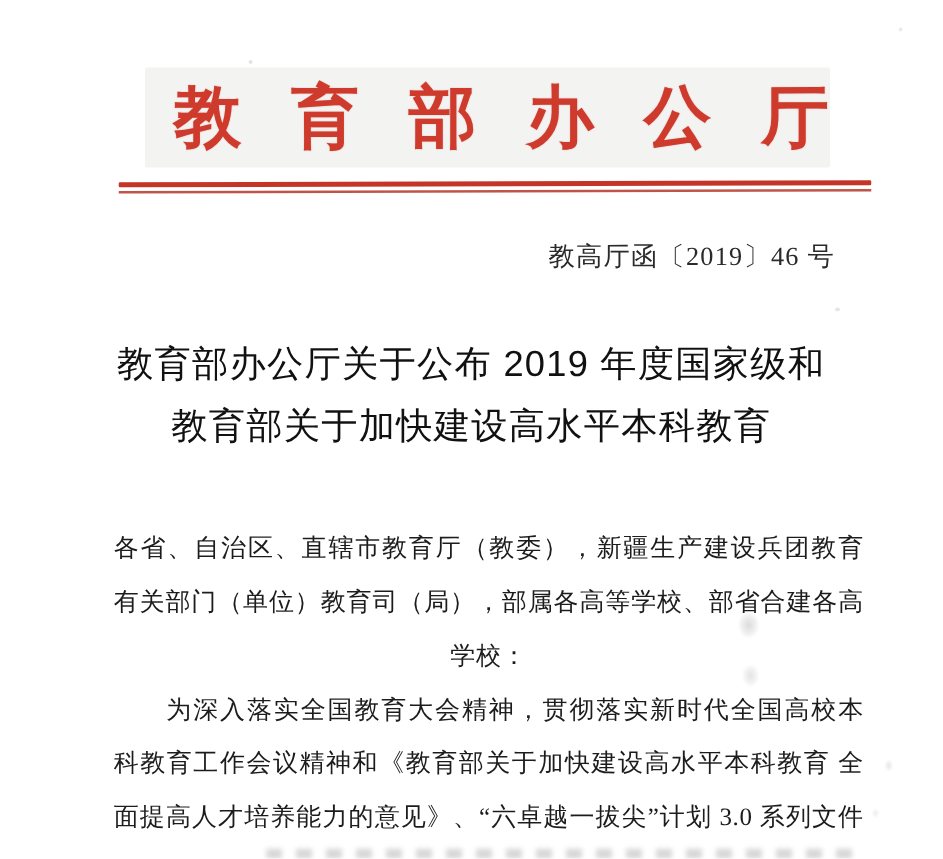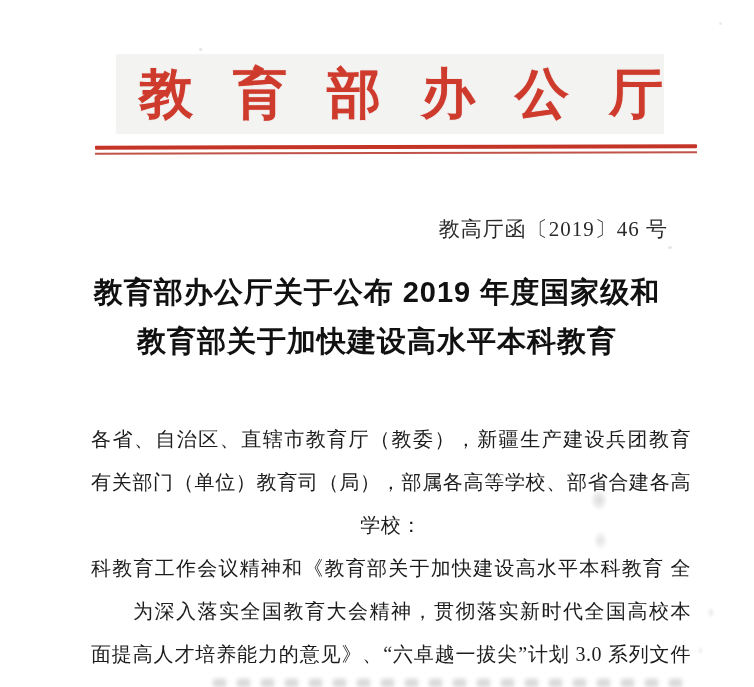--- a/index.html
+++ b/index.html
@@ -30,27 +30,27 @@
     color:var(--header-red);
     text-shadow:0 0 1px rgba(206,58,44,.45);
   }
   .rule{position:absolute;left:95px;top:145px;width:602px;transform:rotate(-0.15deg);}
   .rule-thick{height:4px;background:var(--rule-red);border-radius:1px;}
   .rule-thin{height:1.6px;background:#b53629;margin-top:3px;opacity:.85;}
   .doc-number{
     position:absolute;top:192px;right:86px;
     font-size:21px;line-height:26px;color:var(--doc-number-ink);
     font-family:"Liberation Serif","DejaVu Serif",serif;
-    white-space:nowrap;letter-spacing:1px;margin-top:24px;
+    white-space:nowrap;letter-spacing:1px;
   }
   .title{
     position:absolute;left:0;top:268px;width:754px;
     text-align:center;color:#111;
     font-family:"Liberation Sans","DejaVu Sans",sans-serif;
-    font-weight:700;font-size:29px;
+    font-weight:400;font-size:29px;
   }
   .title-line{height:49px;line-height:49px;letter-spacing:1px;white-space:nowrap;}
   .body-text{
     position:absolute;left:91px;top:418px;width:600px;
     color:var(--text-ink);
     font-family:"Liberation Serif","DejaVu Serif",serif;
     font-size:20px;letter-spacing:.5px;
   }
   .bline{
     height:43px;line-height:43px;white-space:nowrap;
@@ -106,22 +106,22 @@
 
   <div class="title">
     <div class="title-line">教育部办公厅关于公布 2019 年度国家级和</div>
     <div class="title-line">教育部关于加快建设高水平本科教育</div>
   </div>
 
   <div class="body-text">
     <div class="bline just">各省、自治区、直辖市教育厅（教委），新疆生产建设兵团教育局，</div>
     <div class="bline just">有关部门（单位）教育司（局），部属各高等学校、部省合建各高等</div>
     <div class="bline">学校：</div>
+    <div class="bline just indent">为深入落实全国教育大会精神，贯彻落实新时代全国高校本</div>
     <div class="bline just">科教育工作会议精神和《教育部关于加快建设高水平本科教育 全</div>
-    <div class="bline just indent">为深入落实全国教育大会精神，贯彻落实新时代全国高校本</div>
     <div class="bline just">面提高人才培养能力的意见》、“六卓越一拔尖”计划 3.0 系列文件</div>
   </div>
 
   <span class="speck s1"></span>
   <span class="speck s2"></span>
   <span class="speck s3"></span>
   <span class="smudge m1"></span>
   <span class="smudge m2"></span>
   <span class="smudge m3"></span>
   <span class="smudge m4"></span>

